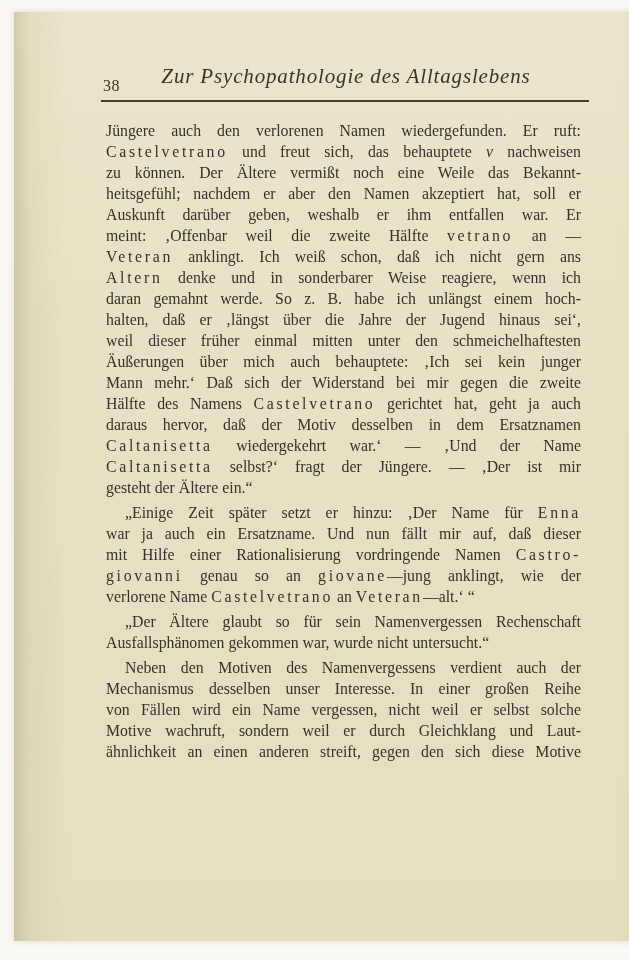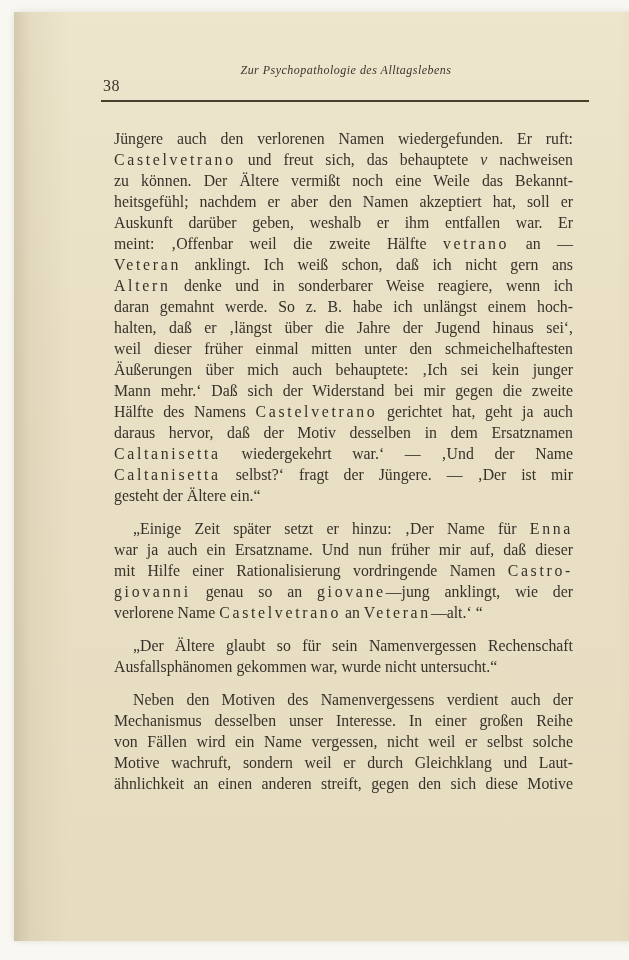--- a/index.html
+++ b/index.html
@@ -30,41 +30,41 @@
     position: absolute;
     left: 88px; top: 58px;
     width: 488px; height: 28px;
     color: #3a342b;
   }
   .pagenum {
     position: absolute; left: 1px; bottom: 3px;
     font-size: 16px; letter-spacing: 0.5px;
   }
   .running-title {
-    position: absolute; left: 0; right: 0; bottom: 20px;
+    position: absolute; left: 0; right: 0; bottom: 9px;
     text-align: center;
     font-style: italic;
-    font-size: 12px;
+    font-size: 21px;
     letter-spacing: 0.04em;
     white-space: nowrap;
   }
   .header-rule {
     position: absolute;
     left: 87px; top: 88px;
     width: 488px; height: 2px;
     background: #47402f;
   }
   .body-text {
     position: absolute;
     left: 88px; top: 104px;
     width: 483px;
     font-size: 15.8px;
     color: #37312a;
   }
-  .para { margin: 12px; padding: 0; }
+  .para { margin: 4px; padding: 0; }
   .tline {
     height: 21px;
     line-height: 21px;
     text-align: justify;
     text-align-last: justify;
     white-space: nowrap;   
     overflow: visible;
   }
   .tline.noj { text-align-last: left; }
   .tline.ind { text-indent: 19px; }
@@ -97,21 +97,21 @@
           <div class="tline"><span>Äußerungen über mich auch behauptete: ‚Ich sei kein junger</span></div>
           <div class="tline"><span>Mann mehr.‘ Daß sich der Widerstand bei mir gegen die zweite</span></div>
           <div class="tline"><span>Hälfte des Namens </span><span class="sp">Castelvetrano</span><span> gerichtet hat, geht ja auch</span></div>
           <div class="tline"><span>daraus hervor, daß der Motiv desselben in dem Ersatznamen</span></div>
           <div class="tline"><span class="sp">Caltanisetta</span><span> wiedergekehrt war.‘ — ‚Und der Name</span></div>
           <div class="tline"><span class="sp">Caltanisetta</span><span> selbst?‘ fragt der Jüngere. — ‚Der ist mir</span></div>
           <div class="tline noj"><span>gesteht der Ältere ein.“</span></div>
         </div>
         <div class="para">
           <div class="tline ind"><span>„Einige Zeit später setzt er hinzu: ‚Der Name für </span><span class="sp">Enna</span></div>
-          <div class="tline"><span>war ja auch ein Ersatzname. Und nun früher mir auf, daß dieser</span></div>
+          <div class="tline"><span>war ja auch ein Ersatzname. Und nun fällt mir auf, daß dieser</span></div>
           <div class="tline"><span>mit Hilfe einer Rationalisierung vordringende Namen </span><span class="sp">Castro-</span></div>
           <div class="tline"><span class="sp">giovanni</span><span> genau so an </span><span class="sp">giovane</span><span>—jung anklingt, wie der</span></div>
           <div class="tline noj"><span>verlorene Name </span><span class="sp">Castelvetrano</span><span> an </span><span class="sp">Veteran</span><span>—alt.‘ “</span></div>
         </div>
         <div class="para">
           <div class="tline ind"><span>„Der Ältere glaubt so für sein Namenvergessen Rechenschaft</span></div>
           <div class="tline noj"><span>Ausfallsphänomen gekommen war, wurde nicht untersucht.“</span></div>
         </div>
         <div class="para">
           <div class="tline ind"><span>Neben den Motiven des Namenvergessens verdient auch der</span></div>

